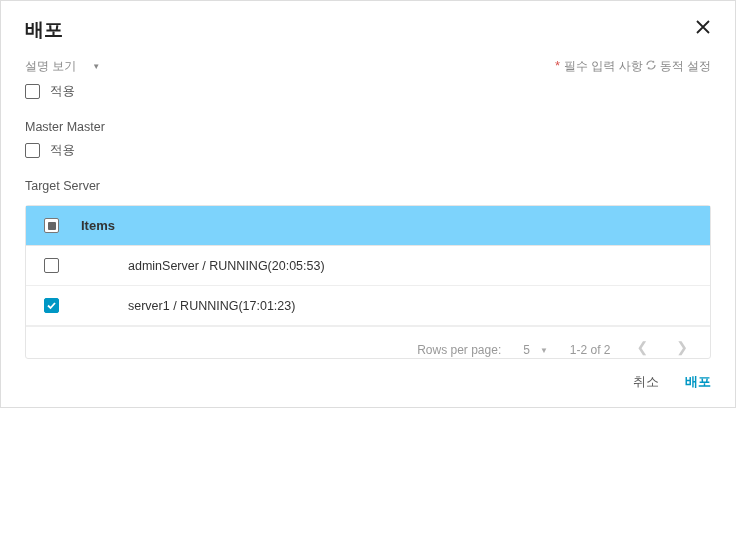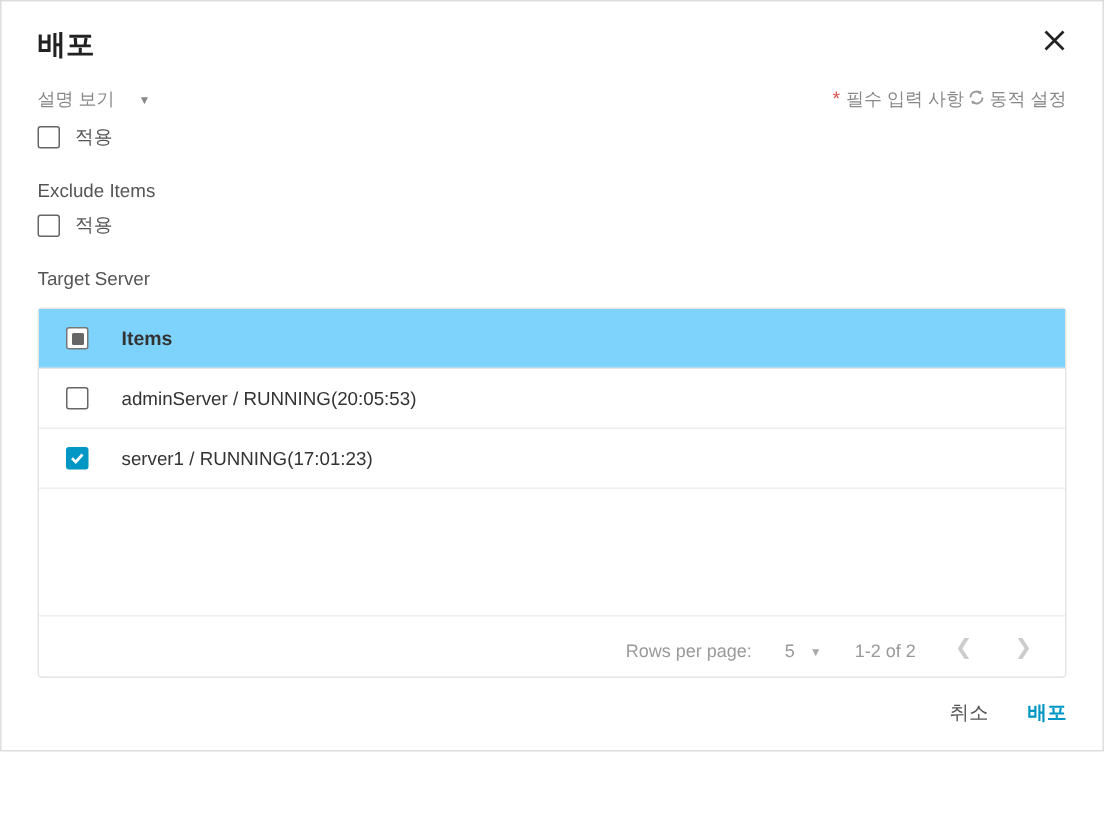--- a/index.html
+++ b/index.html
@@ -7,21 +7,21 @@
       font-family: -apple-system, BlinkMacSystemFont, "Segoe UI", Arial, sans-serif;
       background: #fff;
       width: 736px;
       height: 549px;
       color: #333;
       font-size: 13px;
     }
     .dialog {
       border: 1px solid #ddd;
       width: 736px;
-      height: 501px;
+      height: 408px;
       display: flex;
       flex-direction: column;
     }
     .dialog-header {
       display: flex;
       justify-content: space-between;
       align-items: center;
       padding: 14px 20px 10px 24px;
     }
     .dialog-title {
@@ -145,20 +145,21 @@
       display: flex;
       align-items: center;
       padding: 12px 18px;
       gap: 22px;
       border-bottom: 1px solid #eee;
     }
     .trow:last-of-type { border-bottom: none; }
     .td-text {
       font-size: 12.5px;
       color: #333;
+      margin-left: 47px;
     }
     .table-spacer { flex: 1; }
     .pagination {
       display: flex;
       align-items: flex-end;
       justify-content: flex-end;
       gap: 22px;
       padding: 10px 18px;
       border-top: 1px solid #eee;
       color: #999;
@@ -235,21 +236,21 @@
 
   <div class="body">
 
     <div class="apply-row">
       <span class="checkbox">
         
       </span>
       <span class="apply-label">적용</span>
     </div>
 
-    <div class="section-label">Exclude Items</div>
+    <div class="section-label">Master Master</div>
     <div class="apply-row">
       <span class="checkbox">
         
       </span>
       <span class="apply-label">적용</span>
     </div>
 
     <div class="section-label">Target Server</div>
 
     <div class="table-wrap">

